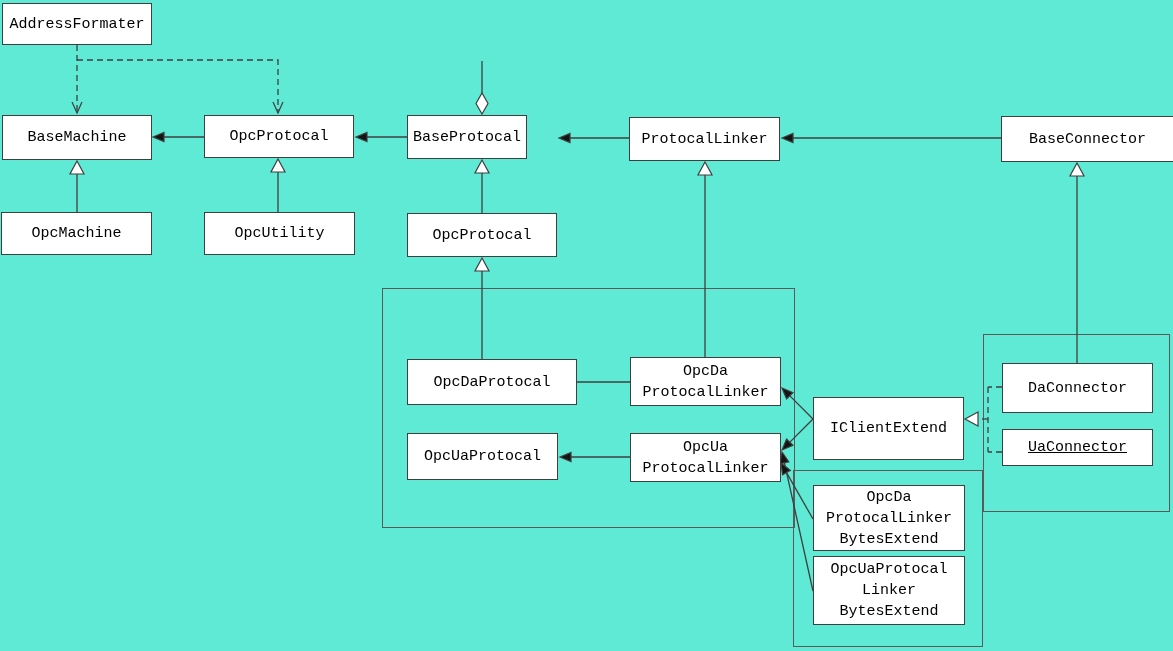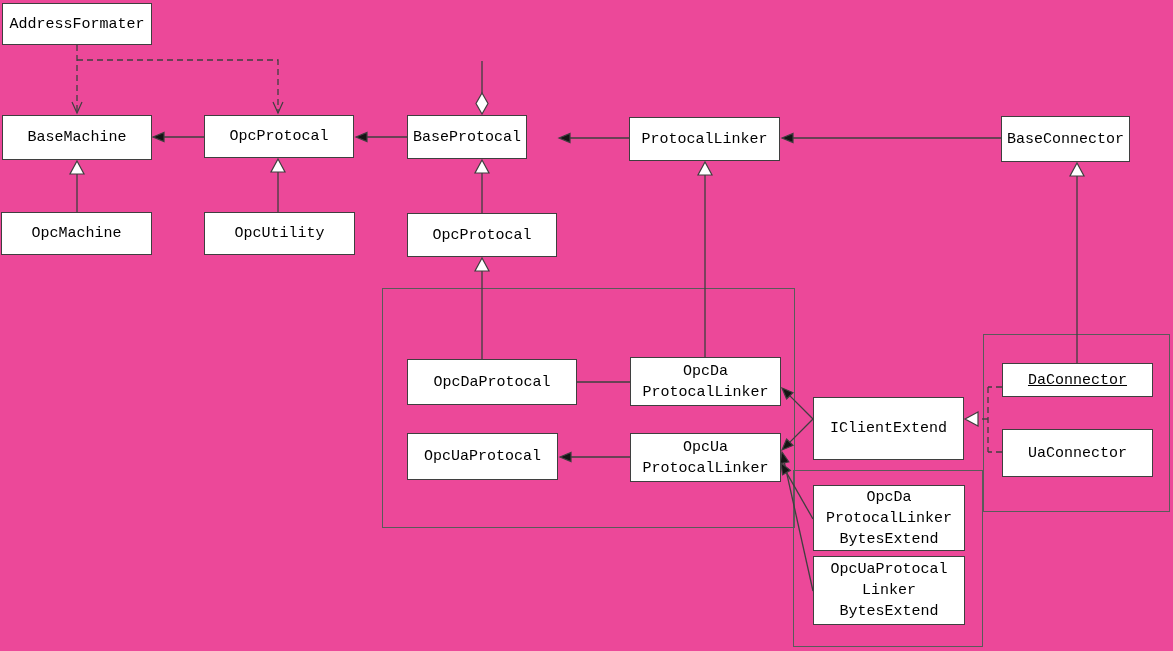--- a/index.html
+++ b/index.html
@@ -1,19 +1,19 @@
 <!DOCTYPE html>
 <html><head>
 <meta charset="utf-8">
 <style>
   html,body{margin:0;padding:0;background:#ffffff;}
   #canvas{
     position:relative;
     overflow:hidden;
-    background:#ec4899;
+    background:#5eead4;
     font-family:"Liberation Mono","DejaVu Sans Mono",monospace;
   }
   .container-box{
     position:absolute;
     box-sizing:border-box;
     border:1.5px solid #5a5a5a;
     background:transparent;
     z-index:0;
   }
   svg.edges{
@@ -133,32 +133,32 @@
       <g>
         <polyline points="813,519 784.9691115068547,469.94594513699565" fill="none" stroke="#3f3f3f" stroke-width="1.3"></polyline>
         <polygon points="781,463 790.3646224614853,470.3180493407633 782.5504341823652,474.7832997859748" fill="#141414" stroke="#3f3f3f" stroke-width="1.2"></polygon>
       </g>
     </svg>
     <div class="node" style="left: 2px; top: 3px; width: 150px; height: 42px;">AddressFormater</div>
     <div class="node" style="left: 2px; top: 115px; width: 150px; height: 45px;">BaseMachine</div>
     <div class="node" style="left: 204px; top: 115px; width: 150px; height: 43px;">OpcProtocal</div>
     <div class="node" style="left: 407px; top: 115px; width: 120px; height: 44px;">BaseProtocal</div>
     <div class="node" style="left: 629px; top: 117px; width: 151px; height: 44px;">ProtocalLinker</div>
-    <div class="node" style="left: 1001px; top: 116px; width: 129px; height: 46px;">BaseConnector</div>
+    <div class="node" style="left: 1001px; top: 116px; width: 173px; height: 46px;">BaseConnector</div>
     <div class="node" style="left: 1px; top: 212px; width: 151px; height: 43px;">OpcMachine</div>
     <div class="node" style="left: 204px; top: 212px; width: 151px; height: 43px;">OpcUtility</div>
     <div class="node" style="left: 407px; top: 213px; width: 150px; height: 44px;">OpcProtocal</div>
     <div class="node" style="left: 407px; top: 359px; width: 170px; height: 46px;">OpcDaProtocal</div>
     <div class="node" style="left: 630px; top: 357px; width: 151px; height: 49px;">OpcDa
 ProtocalLinker</div>
     <div class="node" style="left: 407px; top: 433px; width: 151px; height: 47px;">OpcUaProtocal</div>
     <div class="node" style="left: 630px; top: 433px; width: 151px; height: 49px;">OpcUa
 ProtocalLinker</div>
     <div class="node" style="left: 813px; top: 397px; width: 151px; height: 63px;">IClientExtend</div>
-    <div class="node" style="left: 1002px; top: 363px; width: 151px; height: 34px; text-decoration: underline;">DaConnector</div>
-    <div class="node" style="left: 1002px; top: 429px; width: 151px; height: 48px;">UaConnector</div>
+    <div class="node" style="left: 1002px; top: 363px; width: 151px; height: 50px;">DaConnector</div>
+    <div class="node" style="left: 1002px; top: 429px; width: 151px; height: 37px; text-decoration: underline;">UaConnector</div>
     <div class="node" style="left: 813px; top: 485px; width: 152px; height: 66px;">OpcDa
 ProtocalLinker
 BytesExtend</div>
     <div class="node" style="left: 813px; top: 556px; width: 152px; height: 69px;">OpcUaProtocal
 Linker
 BytesExtend</div>
   </div>
 
 </body></html>

